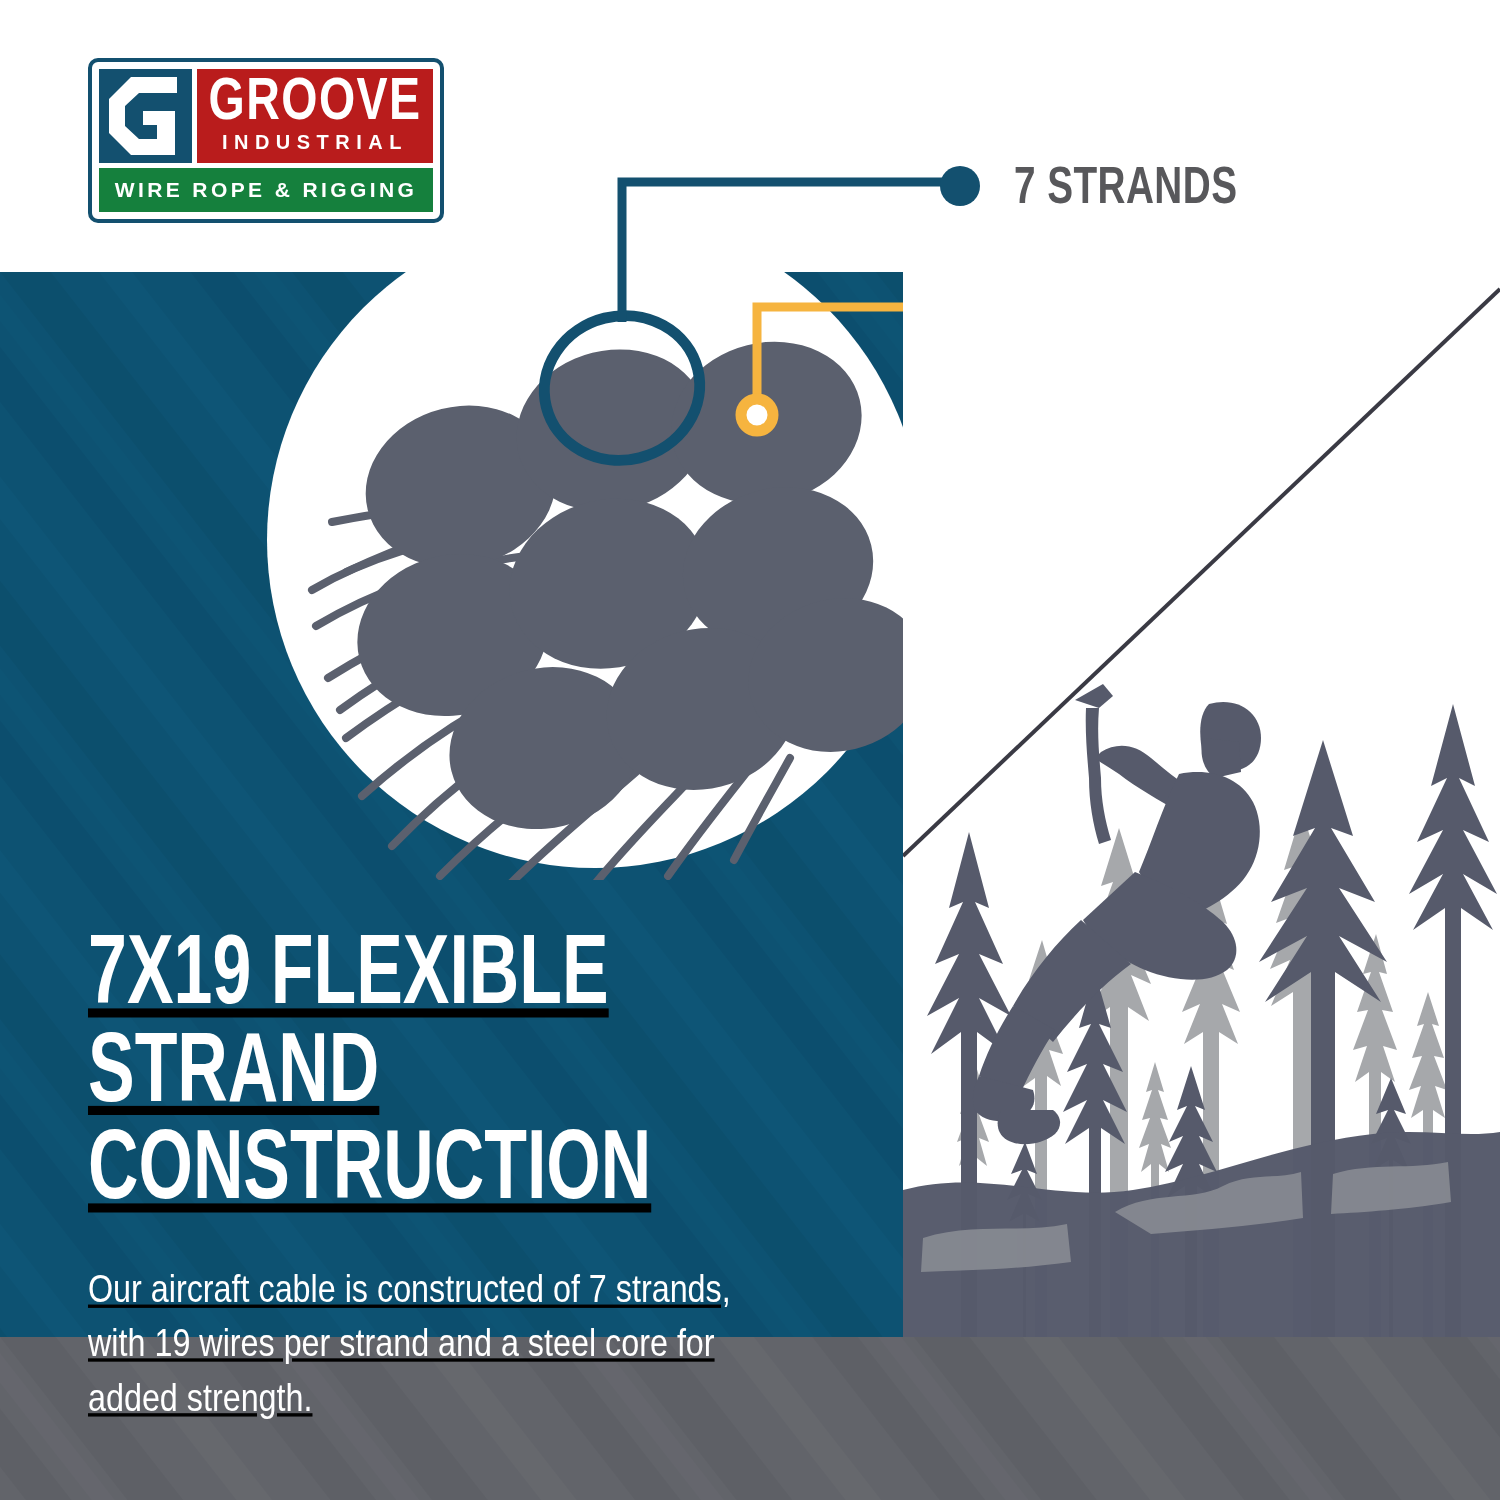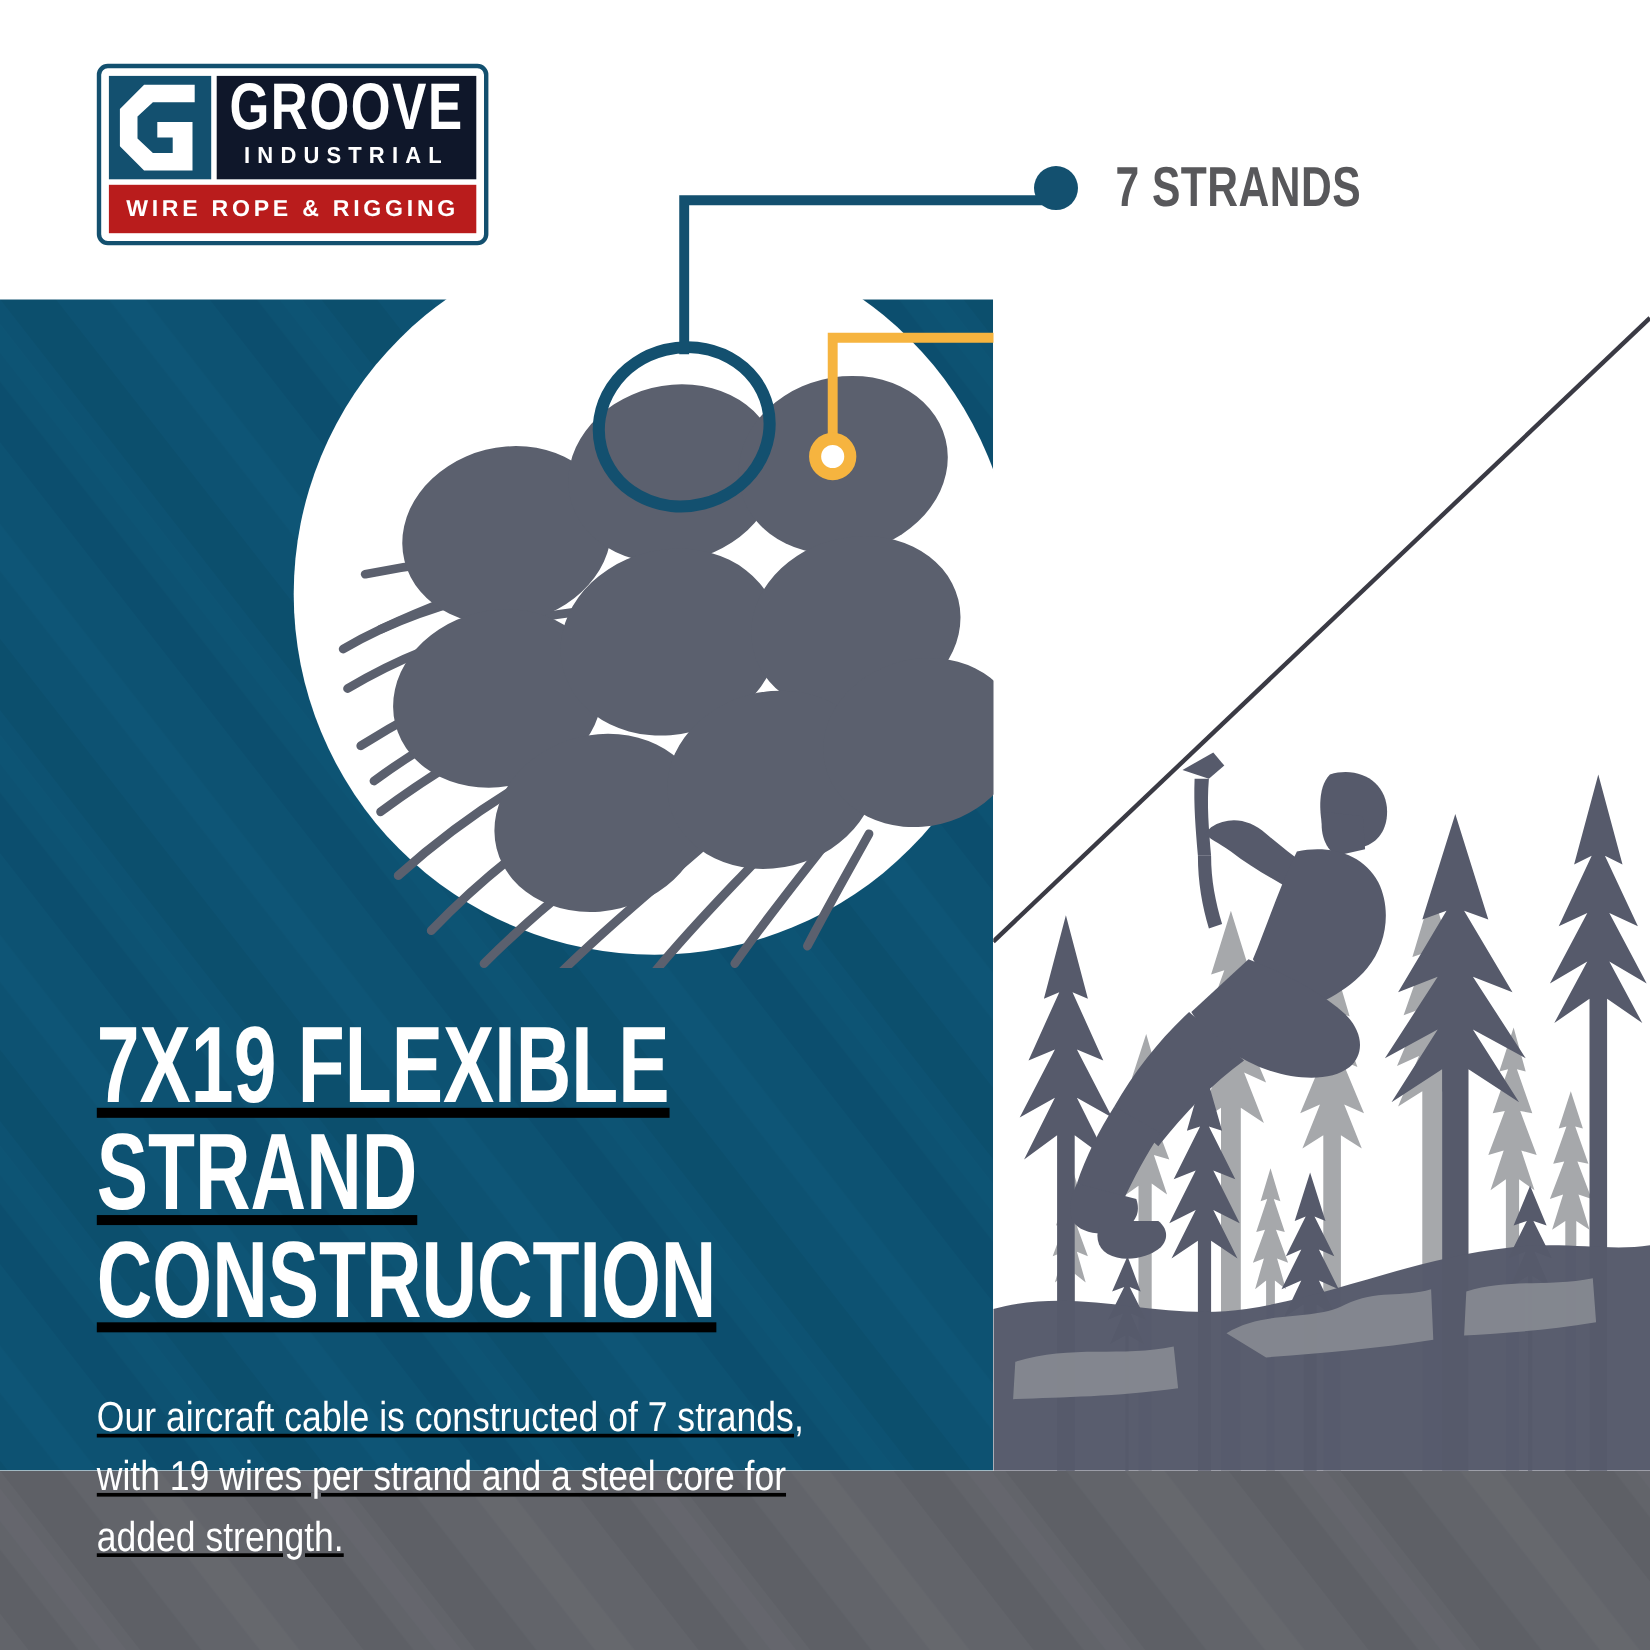--- a/index.html
+++ b/index.html
@@ -17,49 +17,49 @@
     position:absolute; left:88px; top:58px; width:356px; height:165px;
     border:4px solid #13506f; border-radius:10px; background:#ffffff;
     padding:7px;
   }
   .logo-inner { width:100%; height:100%; display:flex; flex-direction:column; gap:5px; }
   .logo-top { flex:1 1 auto; display:flex; gap:5px; }
   .logo-mark {
     width:100px; background:#13506f; display:flex; align-items:center; justify-content:center;
   }
   .logo-word {
-    flex:1; background:#0f172a; display:flex; flex-direction:column;
+    flex:1; background:#b91c1c; display:flex; flex-direction:column;
     align-items:center; justify-content:center; padding:4px 6px 6px 6px;
   }
   .logo-word .g-big {
     color:#ffffff; font-family:"Liberation Sans Narrow","Liberation Sans",sans-serif;
     font-weight:700; font-size:49px; line-height:0.92; letter-spacing:1.5px;
     transform:scaleX(0.95) scaleY(1.22); transform-origin:center;
   }
   .logo-word .g-sub {
     color:#ffffff; font-size:20px; font-weight:700; letter-spacing:6.5px;
     margin-top:9px; transform:scaleY(1.05);
   }
   .logo-bottom {
-    height:44px; background:#b91c1c; display:flex; align-items:center; justify-content:center;
+    height:44px; background:#15803d; display:flex; align-items:center; justify-content:center;
   }
   .logo-bottom span {
     color:#ffffff; font-size:21px; font-weight:700; letter-spacing:3.4px;
   }
 
   
   .callout { position:absolute; display:flex; align-items:center; }
   .callout .dot { border-radius:50%; flex:none; }
   .callout .txt {
     margin-left:34px;
     font-family:"Liberation Sans Narrow","Liberation Sans",sans-serif;
     font-weight:700; color:#58585b; letter-spacing:0.5px;
     white-space:nowrap; transform:scaleX(0.88) scaleY(1.16); transform-origin:left center;
   }
-  #c1 { left:940px; top:146px; }
+  #c1 { left:940px; top:161px; }
   #c1 .dot { width:40px; height:40px; background:#13506f; }
   #c1 .txt { font-size:44px; }
   #c2 { left:940px; top:286px; }
   #c2 .dot { width:40px; height:40px; background:#f6b43f; }
   #c2 .txt { font-size:44px; }
   #c3 { left:940px; top:406px; }
   #c3 .dot { width:37px; height:37px; background:#5c616f; }
   #c3 .txt { font-size:44px; }
 
   

